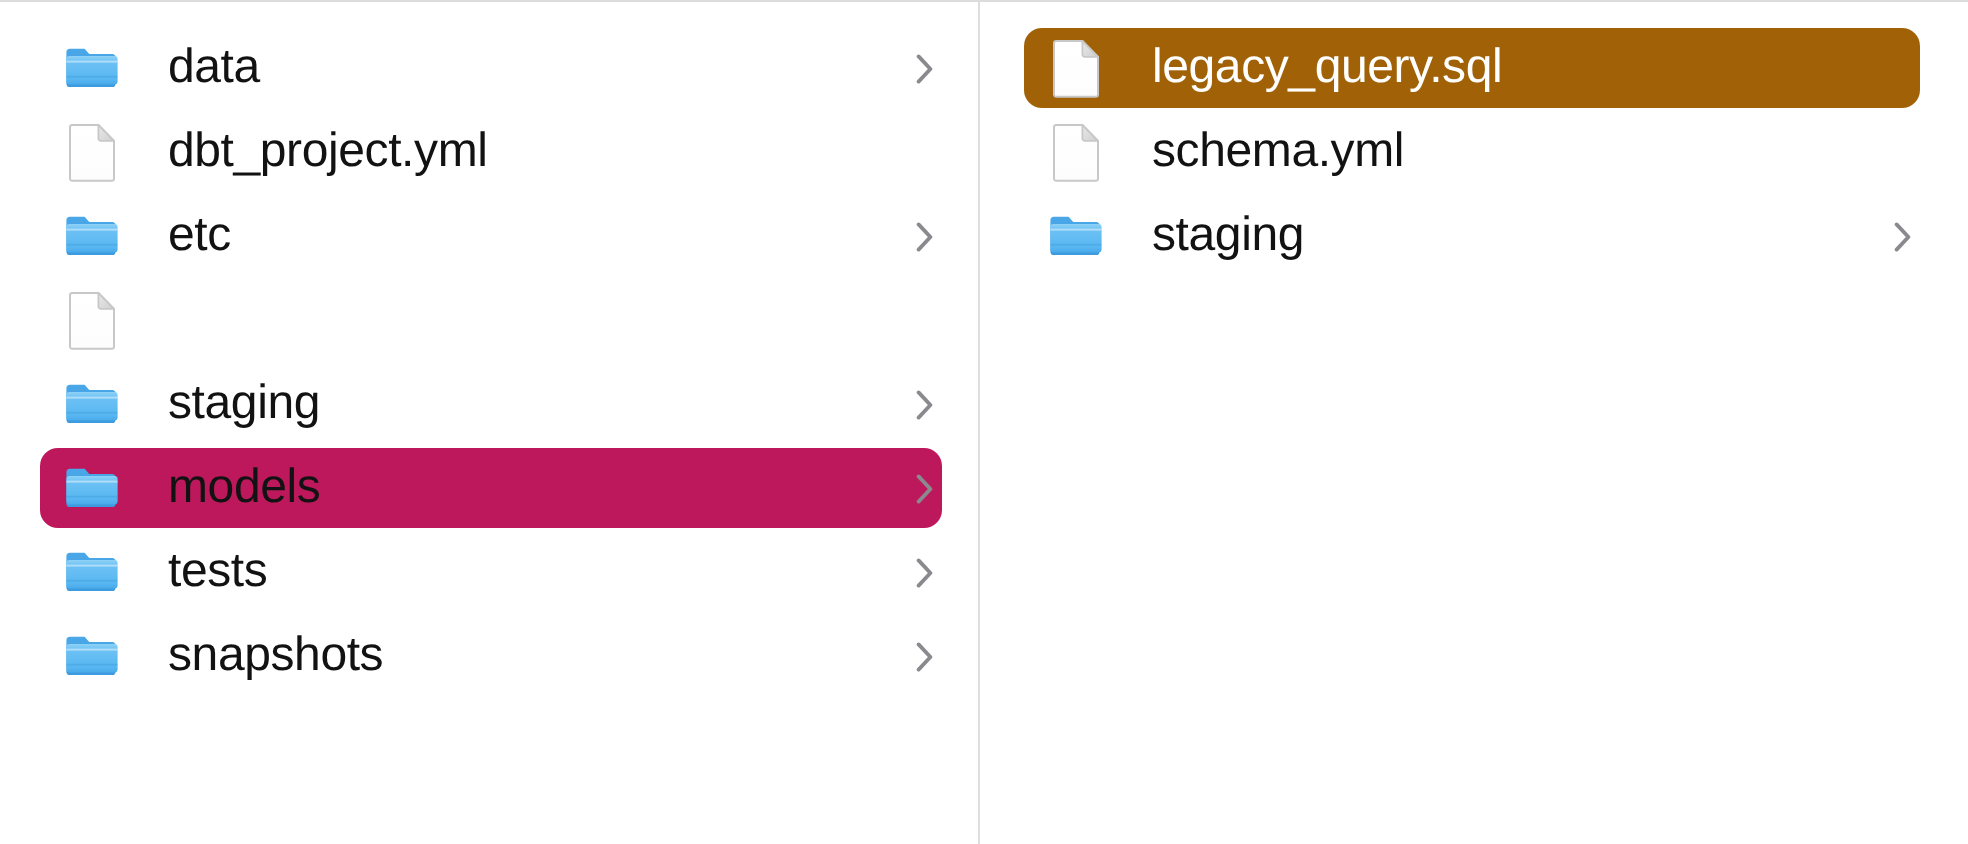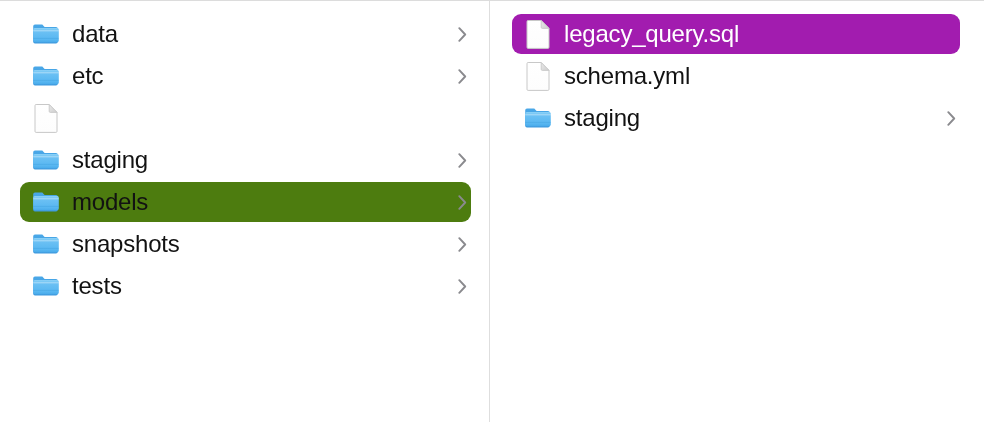--- a/index.html
+++ b/index.html
@@ -43,40 +43,41 @@
   }
 
   .row {
     position: relative;
     height: 40px;
     margin: 2px 0;
     display: flex;
     align-items: center;
     box-sizing: border-box;
     border-radius: 9px;
+    gap: 12px;
   }
 
   .column-left .row {
     margin-left: 20px;
     margin-right: 18px;
     padding-left: 12px;
   }
 
   .column-right .row {
     margin-left: 22px;
     margin-right: 23px;
     padding-left: 12px;
   }
 
   .row.selected-active {
-    background: #a21caf;
+    background: #a16207;
   }
 
   .row.selected-inactive {
-    background: #4d7c0f;
+    background: #be185d;
   }
 
   .icon-wrap {
     width: 28px;
     height: 28px;
     flex: 0 0 28px;
     display: flex;
     align-items: center;
     justify-content: center;
     margin-right: 12px;
@@ -149,63 +150,36 @@
         </span>
         <span class="label">data</span>
         <span class="chevron">
           <svg width="9" height="15" viewBox="0 0 9 15">
             <path d="M1.3 1.2 7.2 7.5 1.3 13.8" fill="none" stroke="#8a8a8e" stroke-width="1.9" stroke-linecap="round" stroke-linejoin="round"></path>
           </svg>
         </span>
       </div>
       <div class="row">
         <span class="icon-wrap">
-          <svg width="28" height="24" viewBox="0 0 28 24">
-            <defs>
-              <linearGradient id="fbBack" x1="0" y1="0" x2="0" y2="1">
-                <stop offset="0" stop-color="#4aa8e8"></stop>
-                <stop offset="1" stop-color="#3e9ade"></stop>
-              </linearGradient>
-              <linearGradient id="fbFront" x1="0" y1="0" x2="0" y2="1">
-                <stop offset="0" stop-color="#8ed2f7"></stop>
-                <stop offset="0.18" stop-color="#6ec2f4"></stop>
-                <stop offset="0.82" stop-color="#57b6f1"></stop>
-                <stop offset="1" stop-color="#49aaea"></stop>
-              </linearGradient>
-            </defs>
-            <path d="M1.2 4.2a1.8 1.8 0 0 1 1.8-1.8h7.3l2.3 2.6h11.4a1.8 1.8 0 0 1 1.8 1.8v12.9a1.8 1.8 0 0 1-1.8 1.8H3a1.8 1.8 0 0 1-1.8-1.8z" fill="url(#fbBack)"></path>
-            <path d="M1.2 7.6a1.6 1.6 0 0 1 1.6-1.6h22.4a1.6 1.6 0 0 1 1.6 1.6v10.9a1.8 1.8 0 0 1-1.8 1.8H3a1.8 1.8 0 0 1-1.8-1.8z" fill="url(#fbFront)"></path>
-            <rect x="1.2" y="8.3" width="25.6" height="1" fill="#ffffff" opacity="0.45"></rect>
-            <rect x="1.2" y="15.9" width="25.6" height="0.9" fill="#2f8fd0" opacity="0.28"></rect>
-          </svg>
-        </span>
-        <span class="label">etc</span>
-        <span class="chevron">
-          <svg width="9" height="15" viewBox="0 0 9 15">
-            <path d="M1.3 1.2 7.2 7.5 1.3 13.8" fill="none" stroke="#8a8a8e" stroke-width="1.9" stroke-linecap="round" stroke-linejoin="round"></path>
-          </svg>
-        </span>
-      </div>
-      <div class="row">
-        <span class="icon-wrap">
           <svg width="24" height="29" viewBox="0 0 24 29">
             <defs>
               <linearGradient id="docBody" x1="0" y1="0" x2="0" y2="1">
                 <stop offset="0" stop-color="#ffffff"></stop>
                 <stop offset="1" stop-color="#fdfdfd"></stop>
               </linearGradient>
               <linearGradient id="docFold" x1="0" y1="0" x2="1" y2="1">
                 <stop offset="0" stop-color="#e9e9e9"></stop>
                 <stop offset="1" stop-color="#cfcfcf"></stop>
               </linearGradient>
             </defs>
             <path d="M1 1.6A1.1 1.1 0 0 1 2.1 0.5h13.1L23 8.4v18.9a1.1 1.1 0 0 1-1.1 1.1H2.1A1.1 1.1 0 0 1 1 27.3z" fill="url(#docBody)" stroke="#c8c8c8" stroke-width="1"></path>
             <path d="M15.2 0.5 23 8.4h-6.7a1.1 1.1 0 0 1-1.1-1.1z" fill="url(#docFold)" stroke="#c8c8c8" stroke-width="0.9" stroke-linejoin="round"></path>
           </svg>
         </span>
+        <span class="label">dbt_project.yml</span>
         <span class="chevron hidden"></span>
       </div>
       <div class="row">
         <span class="icon-wrap">
           <svg width="28" height="24" viewBox="0 0 28 24">
             <defs>
               <linearGradient id="fbBack" x1="0" y1="0" x2="0" y2="1">
                 <stop offset="0" stop-color="#4aa8e8"></stop>
                 <stop offset="1" stop-color="#3e9ade"></stop>
               </linearGradient>
@@ -215,20 +189,67 @@
                 <stop offset="0.82" stop-color="#57b6f1"></stop>
                 <stop offset="1" stop-color="#49aaea"></stop>
               </linearGradient>
             </defs>
             <path d="M1.2 4.2a1.8 1.8 0 0 1 1.8-1.8h7.3l2.3 2.6h11.4a1.8 1.8 0 0 1 1.8 1.8v12.9a1.8 1.8 0 0 1-1.8 1.8H3a1.8 1.8 0 0 1-1.8-1.8z" fill="url(#fbBack)"></path>
             <path d="M1.2 7.6a1.6 1.6 0 0 1 1.6-1.6h22.4a1.6 1.6 0 0 1 1.6 1.6v10.9a1.8 1.8 0 0 1-1.8 1.8H3a1.8 1.8 0 0 1-1.8-1.8z" fill="url(#fbFront)"></path>
             <rect x="1.2" y="8.3" width="25.6" height="1" fill="#ffffff" opacity="0.45"></rect>
             <rect x="1.2" y="15.9" width="25.6" height="0.9" fill="#2f8fd0" opacity="0.28"></rect>
           </svg>
         </span>
+        <span class="label">etc</span>
+        <span class="chevron">
+          <svg width="9" height="15" viewBox="0 0 9 15">
+            <path d="M1.3 1.2 7.2 7.5 1.3 13.8" fill="none" stroke="#8a8a8e" stroke-width="1.9" stroke-linecap="round" stroke-linejoin="round"></path>
+          </svg>
+        </span>
+      </div>
+      <div class="row">
+        <span class="icon-wrap">
+          <svg width="24" height="29" viewBox="0 0 24 29">
+            <defs>
+              <linearGradient id="docBody" x1="0" y1="0" x2="0" y2="1">
+                <stop offset="0" stop-color="#ffffff"></stop>
+                <stop offset="1" stop-color="#fdfdfd"></stop>
+              </linearGradient>
+              <linearGradient id="docFold" x1="0" y1="0" x2="1" y2="1">
+                <stop offset="0" stop-color="#e9e9e9"></stop>
+                <stop offset="1" stop-color="#cfcfcf"></stop>
+              </linearGradient>
+            </defs>
+            <path d="M1 1.6A1.1 1.1 0 0 1 2.1 0.5h13.1L23 8.4v18.9a1.1 1.1 0 0 1-1.1 1.1H2.1A1.1 1.1 0 0 1 1 27.3z" fill="url(#docBody)" stroke="#c8c8c8" stroke-width="1"></path>
+            <path d="M15.2 0.5 23 8.4h-6.7a1.1 1.1 0 0 1-1.1-1.1z" fill="url(#docFold)" stroke="#c8c8c8" stroke-width="0.9" stroke-linejoin="round"></path>
+          </svg>
+        </span>
+        <span class="chevron hidden"></span>
+      </div>
+      <div class="row">
+        <span class="icon-wrap">
+          <svg width="28" height="24" viewBox="0 0 28 24">
+            <defs>
+              <linearGradient id="fbBack" x1="0" y1="0" x2="0" y2="1">
+                <stop offset="0" stop-color="#4aa8e8"></stop>
+                <stop offset="1" stop-color="#3e9ade"></stop>
+              </linearGradient>
+              <linearGradient id="fbFront" x1="0" y1="0" x2="0" y2="1">
+                <stop offset="0" stop-color="#8ed2f7"></stop>
+                <stop offset="0.18" stop-color="#6ec2f4"></stop>
+                <stop offset="0.82" stop-color="#57b6f1"></stop>
+                <stop offset="1" stop-color="#49aaea"></stop>
+              </linearGradient>
+            </defs>
+            <path d="M1.2 4.2a1.8 1.8 0 0 1 1.8-1.8h7.3l2.3 2.6h11.4a1.8 1.8 0 0 1 1.8 1.8v12.9a1.8 1.8 0 0 1-1.8 1.8H3a1.8 1.8 0 0 1-1.8-1.8z" fill="url(#fbBack)"></path>
+            <path d="M1.2 7.6a1.6 1.6 0 0 1 1.6-1.6h22.4a1.6 1.6 0 0 1 1.6 1.6v10.9a1.8 1.8 0 0 1-1.8 1.8H3a1.8 1.8 0 0 1-1.8-1.8z" fill="url(#fbFront)"></path>
+            <rect x="1.2" y="8.3" width="25.6" height="1" fill="#ffffff" opacity="0.45"></rect>
+            <rect x="1.2" y="15.9" width="25.6" height="0.9" fill="#2f8fd0" opacity="0.28"></rect>
+          </svg>
+        </span>
         <span class="label">staging</span>
         <span class="chevron">
           <svg width="9" height="15" viewBox="0 0 9 15">
             <path d="M1.3 1.2 7.2 7.5 1.3 13.8" fill="none" stroke="#8a8a8e" stroke-width="1.9" stroke-linecap="round" stroke-linejoin="round"></path>
           </svg>
         </span>
       </div>
       <div class="row selected-inactive">
         <span class="icon-wrap">
           <svg width="28" height="24" viewBox="0 0 28 24">
@@ -271,49 +292,49 @@
                 <stop offset="0.82" stop-color="#57b6f1"></stop>
                 <stop offset="1" stop-color="#49aaea"></stop>
               </linearGradient>
             </defs>
             <path d="M1.2 4.2a1.8 1.8 0 0 1 1.8-1.8h7.3l2.3 2.6h11.4a1.8 1.8 0 0 1 1.8 1.8v12.9a1.8 1.8 0 0 1-1.8 1.8H3a1.8 1.8 0 0 1-1.8-1.8z" fill="url(#fbBack)"></path>
             <path d="M1.2 7.6a1.6 1.6 0 0 1 1.6-1.6h22.4a1.6 1.6 0 0 1 1.6 1.6v10.9a1.8 1.8 0 0 1-1.8 1.8H3a1.8 1.8 0 0 1-1.8-1.8z" fill="url(#fbFront)"></path>
             <rect x="1.2" y="8.3" width="25.6" height="1" fill="#ffffff" opacity="0.45"></rect>
             <rect x="1.2" y="15.9" width="25.6" height="0.9" fill="#2f8fd0" opacity="0.28"></rect>
           </svg>
         </span>
+        <span class="label">tests</span>
+        <span class="chevron">
+          <svg width="9" height="15" viewBox="0 0 9 15">
+            <path d="M1.3 1.2 7.2 7.5 1.3 13.8" fill="none" stroke="#8a8a8e" stroke-width="1.9" stroke-linecap="round" stroke-linejoin="round"></path>
+          </svg>
+        </span>
+      </div>
+      <div class="row">
+        <span class="icon-wrap">
+          <svg width="28" height="24" viewBox="0 0 28 24">
+            <defs>
+              <linearGradient id="fbBack" x1="0" y1="0" x2="0" y2="1">
+                <stop offset="0" stop-color="#4aa8e8"></stop>
+                <stop offset="1" stop-color="#3e9ade"></stop>
+              </linearGradient>
+              <linearGradient id="fbFront" x1="0" y1="0" x2="0" y2="1">
+                <stop offset="0" stop-color="#8ed2f7"></stop>
+                <stop offset="0.18" stop-color="#6ec2f4"></stop>
+                <stop offset="0.82" stop-color="#57b6f1"></stop>
+                <stop offset="1" stop-color="#49aaea"></stop>
+              </linearGradient>
+            </defs>
+            <path d="M1.2 4.2a1.8 1.8 0 0 1 1.8-1.8h7.3l2.3 2.6h11.4a1.8 1.8 0 0 1 1.8 1.8v12.9a1.8 1.8 0 0 1-1.8 1.8H3a1.8 1.8 0 0 1-1.8-1.8z" fill="url(#fbBack)"></path>
+            <path d="M1.2 7.6a1.6 1.6 0 0 1 1.6-1.6h22.4a1.6 1.6 0 0 1 1.6 1.6v10.9a1.8 1.8 0 0 1-1.8 1.8H3a1.8 1.8 0 0 1-1.8-1.8z" fill="url(#fbFront)"></path>
+            <rect x="1.2" y="8.3" width="25.6" height="1" fill="#ffffff" opacity="0.45"></rect>
+            <rect x="1.2" y="15.9" width="25.6" height="0.9" fill="#2f8fd0" opacity="0.28"></rect>
+          </svg>
+        </span>
         <span class="label">snapshots</span>
-        <span class="chevron">
-          <svg width="9" height="15" viewBox="0 0 9 15">
-            <path d="M1.3 1.2 7.2 7.5 1.3 13.8" fill="none" stroke="#8a8a8e" stroke-width="1.9" stroke-linecap="round" stroke-linejoin="round"></path>
-          </svg>
-        </span>
-      </div>
-      <div class="row">
-        <span class="icon-wrap">
-          <svg width="28" height="24" viewBox="0 0 28 24">
-            <defs>
-              <linearGradient id="fbBack" x1="0" y1="0" x2="0" y2="1">
-                <stop offset="0" stop-color="#4aa8e8"></stop>
-                <stop offset="1" stop-color="#3e9ade"></stop>
-              </linearGradient>
-              <linearGradient id="fbFront" x1="0" y1="0" x2="0" y2="1">
-                <stop offset="0" stop-color="#8ed2f7"></stop>
-                <stop offset="0.18" stop-color="#6ec2f4"></stop>
-                <stop offset="0.82" stop-color="#57b6f1"></stop>
-                <stop offset="1" stop-color="#49aaea"></stop>
-              </linearGradient>
-            </defs>
-            <path d="M1.2 4.2a1.8 1.8 0 0 1 1.8-1.8h7.3l2.3 2.6h11.4a1.8 1.8 0 0 1 1.8 1.8v12.9a1.8 1.8 0 0 1-1.8 1.8H3a1.8 1.8 0 0 1-1.8-1.8z" fill="url(#fbBack)"></path>
-            <path d="M1.2 7.6a1.6 1.6 0 0 1 1.6-1.6h22.4a1.6 1.6 0 0 1 1.6 1.6v10.9a1.8 1.8 0 0 1-1.8 1.8H3a1.8 1.8 0 0 1-1.8-1.8z" fill="url(#fbFront)"></path>
-            <rect x="1.2" y="8.3" width="25.6" height="1" fill="#ffffff" opacity="0.45"></rect>
-            <rect x="1.2" y="15.9" width="25.6" height="0.9" fill="#2f8fd0" opacity="0.28"></rect>
-          </svg>
-        </span>
-        <span class="label">tests</span>
         <span class="chevron">
           <svg width="9" height="15" viewBox="0 0 9 15">
             <path d="M1.3 1.2 7.2 7.5 1.3 13.8" fill="none" stroke="#8a8a8e" stroke-width="1.9" stroke-linecap="round" stroke-linejoin="round"></path>
           </svg>
         </span>
       </div>
     </div>
   <div class="column column-right">
       <div class="row selected-active">
         <span class="icon-wrap">

